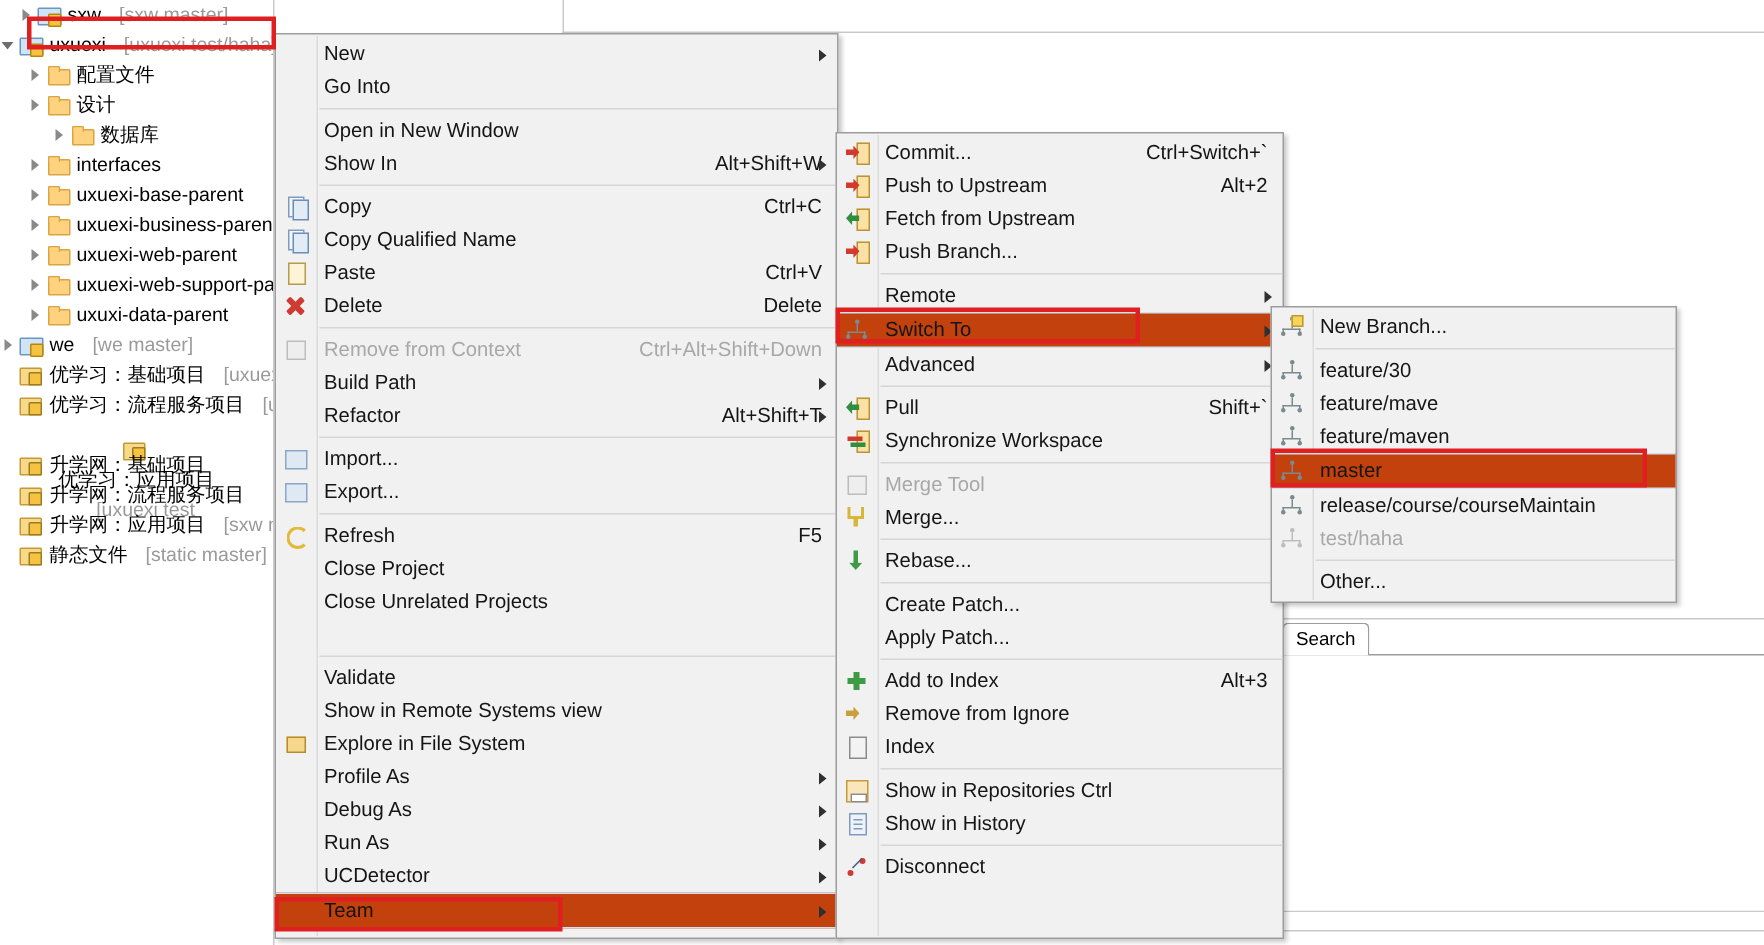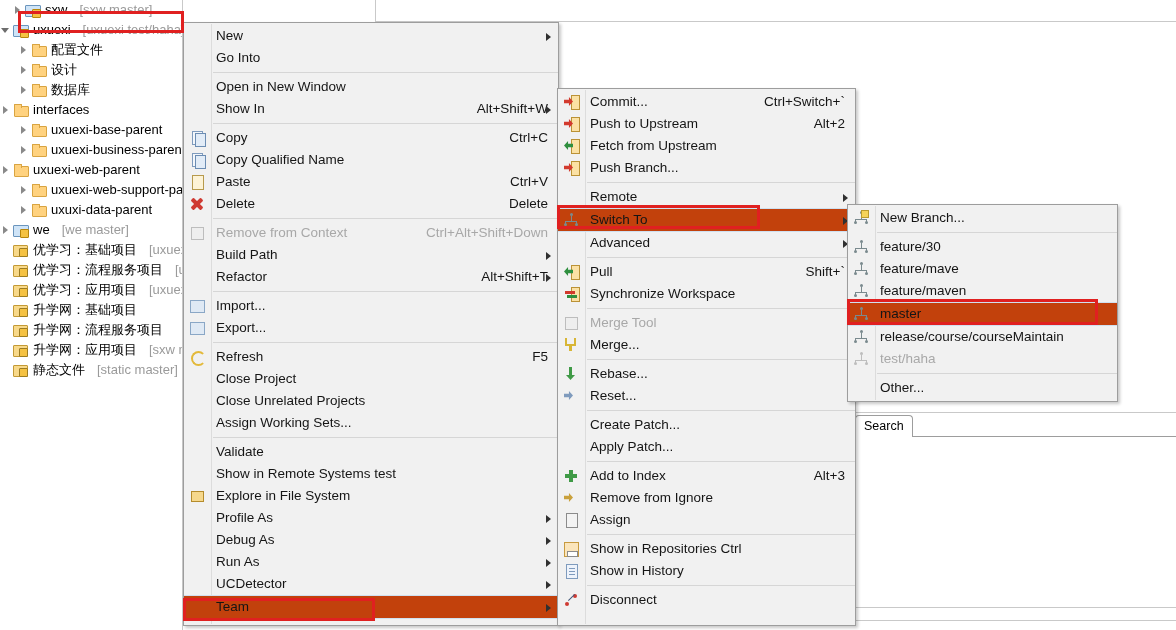--- a/index.html
+++ b/index.html
@@ -198,41 +198,41 @@
         <div class="tree-row" style="padding-left: 18px;">
           <span class="tw closed"></span>
           <span class="ticon folder"></span>
           <span class="tlabel">配置文件</span>
         </div>
         <div class="tree-row" style="padding-left: 18px;">
           <span class="tw closed"></span>
           <span class="ticon folder"></span>
           <span class="tlabel">设计</span>
         </div>
+        <div class="tree-row" style="padding-left: 34px;">
+          <span class="tw closed"></span>
+          <span class="ticon folder"></span>
+          <span class="tlabel">数据库</span>
+        </div>
         <div class="tree-row" style="padding-left: 18px;">
           <span class="tw closed"></span>
           <span class="ticon folder"></span>
-          <span class="tlabel">数据库</span>
-        </div>
-        <div class="tree-row" style="">
-          <span class="tw closed"></span>
-          <span class="ticon folder"></span>
           <span class="tlabel">interfaces</span>
         </div>
         <div class="tree-row" style="padding-left: 18px;">
           <span class="tw closed"></span>
           <span class="ticon folder"></span>
           <span class="tlabel">uxuexi-base-parent</span>
         </div>
         <div class="tree-row" style="padding-left: 18px;">
           <span class="tw closed"></span>
           <span class="ticon folder"></span>
           <span class="tlabel">uxuexi-business-parent</span>
         </div>
-        <div class="tree-row" style="">
+        <div class="tree-row" style="padding-left: 18px;">
           <span class="tw closed"></span>
           <span class="ticon folder"></span>
           <span class="tlabel">uxuexi-web-parent</span>
         </div>
         <div class="tree-row" style="padding-left: 18px;">
           <span class="tw closed"></span>
           <span class="ticon folder"></span>
           <span class="tlabel">uxuexi-web-support-parent</span>
         </div>
         <div class="tree-row" style="padding-left: 18px;">
@@ -251,21 +251,21 @@
           <span class="ticon wset"></span>
           <span class="tlabel">优学习：基础项目</span>
           <span class="tdecor">[uxuexi test</span>
         </div>
         <div class="tree-row" style="padding-left: 0px;">
           <span class="tw "></span>
           <span class="ticon wset"></span>
           <span class="tlabel">优学习：流程服务项目</span>
           <span class="tdecor">[uxue</span>
         </div>
-        <div class="tree-row" style="padding-left: 0px;">
+        <div class="tree-row" style="padding-left: 0px; flex-direction: column;">
           <span class="tw "></span>
           <span class="ticon wset"></span>
           <span class="tlabel">优学习：应用项目</span>
           <span class="tdecor">[uxuexi test</span>
         </div>
         <div class="tree-row" style="padding-left: 0px;">
           <span class="tw "></span>
           <span class="ticon wset"></span>
           <span class="tlabel">升学网：基础项目</span>
         </div>
@@ -404,30 +404,29 @@
         <div class="mi">
           <span class="mico"></span>
           <span class="lbl">Close Project</span>
         </div>
         <div class="mi">
           <span class="mico"></span>
           <span class="lbl">Close Unrelated Projects</span>
         </div>
         <div class="mi">
           <span class="mico"></span>
-          <span class="lbl">Assign Working Sets...</span>
         </div>
         <div class="sep"></div>
         <div class="mi">
           <span class="mico"></span>
           <span class="lbl">Validate</span>
         </div>
         <div class="mi">
           <span class="mico"></span>
-          <span class="lbl">Show in Remote Systems test</span>
+          <span class="lbl">Show in Remote Systems view</span>
         </div>
         <div class="mi">
           <span class="mico">
             <span class="ic ic-folder-y"></span>
           </span>
           <span class="lbl">Explore in File System</span>
         </div>
         <div class="mi">
           <span class="mico"></span>
           <span class="lbl">Profile As</span>
@@ -575,28 +574,20 @@
           <span class="mico">
             <span class="ic">
               <span class="ic-reb">
                 <i class="v"></i>
                 <i class="t"></i>
               </span>
             </span>
           </span>
           <span class="lbl">Rebase...</span>
         </div>
-        <div class="mi">
-          <span class="mico">
-            <span class="ic">
-              <span class="ic-arrow-r" style="background:#7f9bbd"></span>
-            </span>
-          </span>
-          <span class="lbl">Reset...</span>
-        </div>
         <div class="sep"></div>
         <div class="mi">
           <span class="mico"></span>
           <span class="lbl">Create Patch...</span>
         </div>
         <div class="mi">
           <span class="mico"></span>
           <span class="lbl">Apply Patch...</span>
         </div>
         <div class="sep"></div>
@@ -614,21 +605,21 @@
             </span>
           </span>
           <span class="lbl">Remove from Ignore</span>
         </div>
         <div class="mi">
           <span class="mico">
             <span class="ic">
               <span class="ic-ign"></span>
             </span>
           </span>
-          <span class="lbl">Assign</span>
+          <span class="lbl">Index</span>
         </div>
         <div class="sep"></div>
         <div class="mi">
           <span class="mico">
             <span class="ic">
               <span class="ic-git"></span>
             </span>
           </span>
           <span class="lbl">Show in Repositories Ctrl</span>
         </div>

